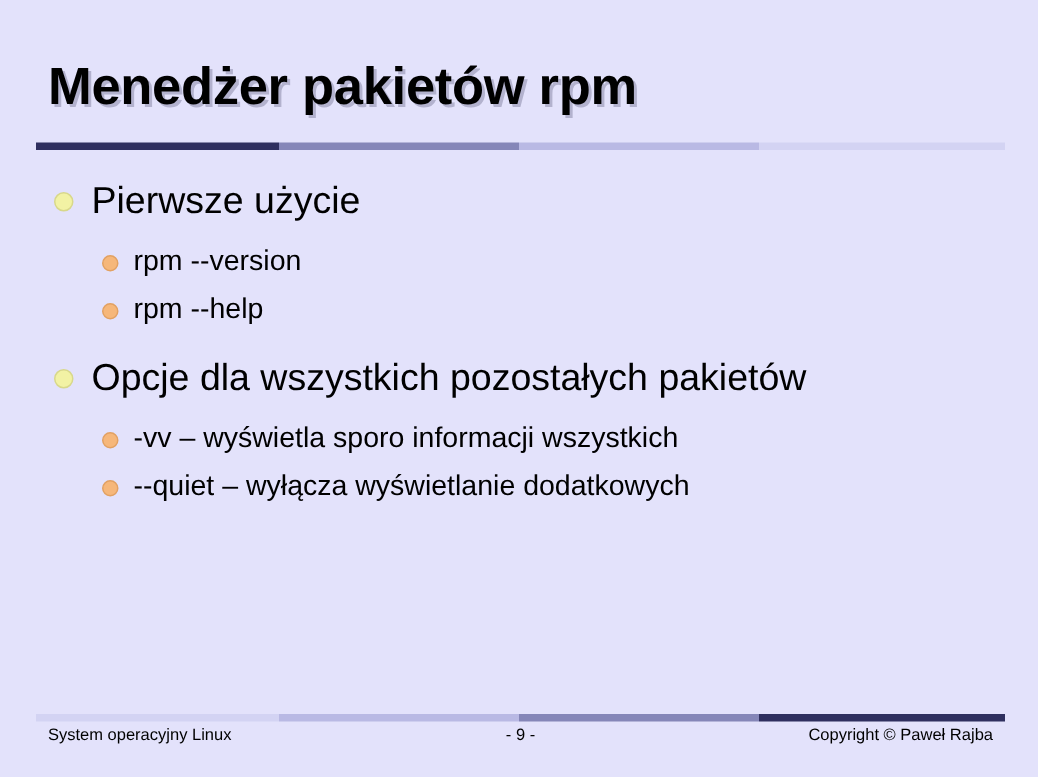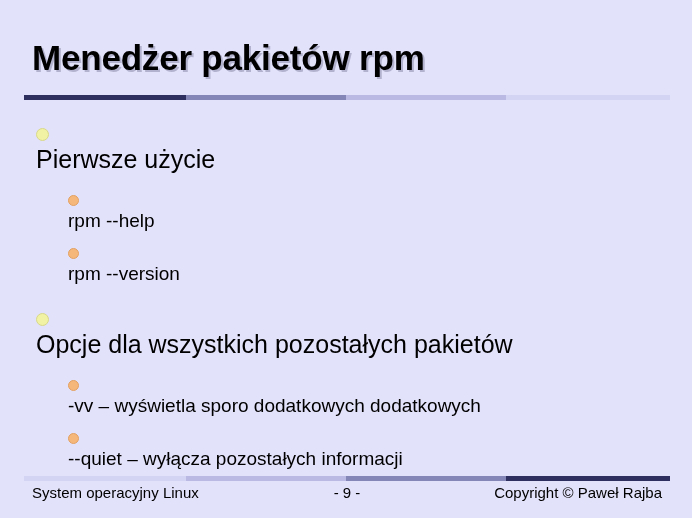--- a/index.html
+++ b/index.html
@@ -59,21 +59,20 @@
   
   .body-list {
     position: absolute;
     left: 36px;
     top: 116px;
     width: 630px;
   }
   .bullet-row {
     display: flex;
     align-items: flex-start;
-    flex-direction: column;
   }
   .bullet-row.level1 {
     margin-bottom: 2px;
   }
   .bullet-row.level2 {
     margin-left: 32px;
     margin-bottom: 2px;
   }
   .dot {
     flex: 0 0 auto;
@@ -111,21 +110,21 @@
   .gap-small { height: 6px; }
   .gap-med { height: 10px; }
 
   
   .footer {
     position: absolute;
     left: 24px;
     top: 484px;
     width: 646px;
     height: 20px;
-    font-size: 15px;
+    font-size: 11px;
     color: #000000;
   }
   .footer-left {
     position: absolute;
     left: 8px;
     top: 0;
     white-space: nowrap;
   }
   .footer-center {
     position: absolute;
@@ -161,45 +160,45 @@
 
     <div class="bullet-row level1">
       <span class="dot"></span>
       <span class="txt">Pierwsze użycie</span>
     </div>
 
     <div class="gap-small"></div>
 
     <div class="bullet-row level2">
       <span class="dot"></span>
+      <span class="txt">rpm --version</span>
+    </div>
+
+    <div class="bullet-row level2">
+      <span class="dot"></span>
       <span class="txt">rpm --help</span>
     </div>
 
-    <div class="bullet-row level2">
-      <span class="dot"></span>
-      <span class="txt">rpm --version</span>
-    </div>
-
     <div class="gap-med"></div>
 
     <div class="bullet-row level1">
       <span class="dot"></span>
       <span class="txt">Opcje dla wszystkich pozostałych pakietów</span>
     </div>
 
     <div class="gap-small"></div>
 
     <div class="bullet-row level2">
       <span class="dot"></span>
-      <span class="txt">-vv – wyświetla sporo dodatkowych dodatkowych</span>
-    </div>
-
-    <div class="bullet-row level2">
-      <span class="dot"></span>
-      <span class="txt">--quiet – wyłącza pozostałych informacji</span>
+      <span class="txt">-vv – wyświetla sporo informacji wszystkich</span>
+    </div>
+
+    <div class="bullet-row level2">
+      <span class="dot"></span>
+      <span class="txt">--quiet – wyłącza wyświetlanie dodatkowych</span>
     </div>
 
   </div>
 
   <div class="rule rule-bottom">
     <span class="seg"></span>
     <span class="seg"></span>
     <span class="seg"></span>
     <span class="seg"></span>
   </div>

